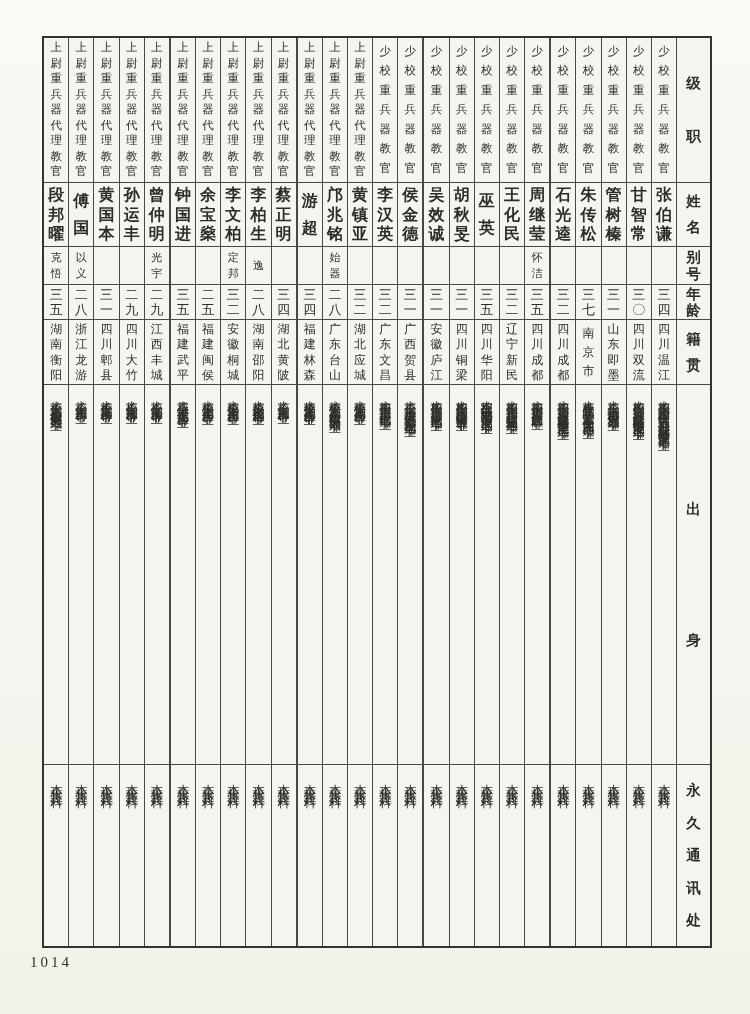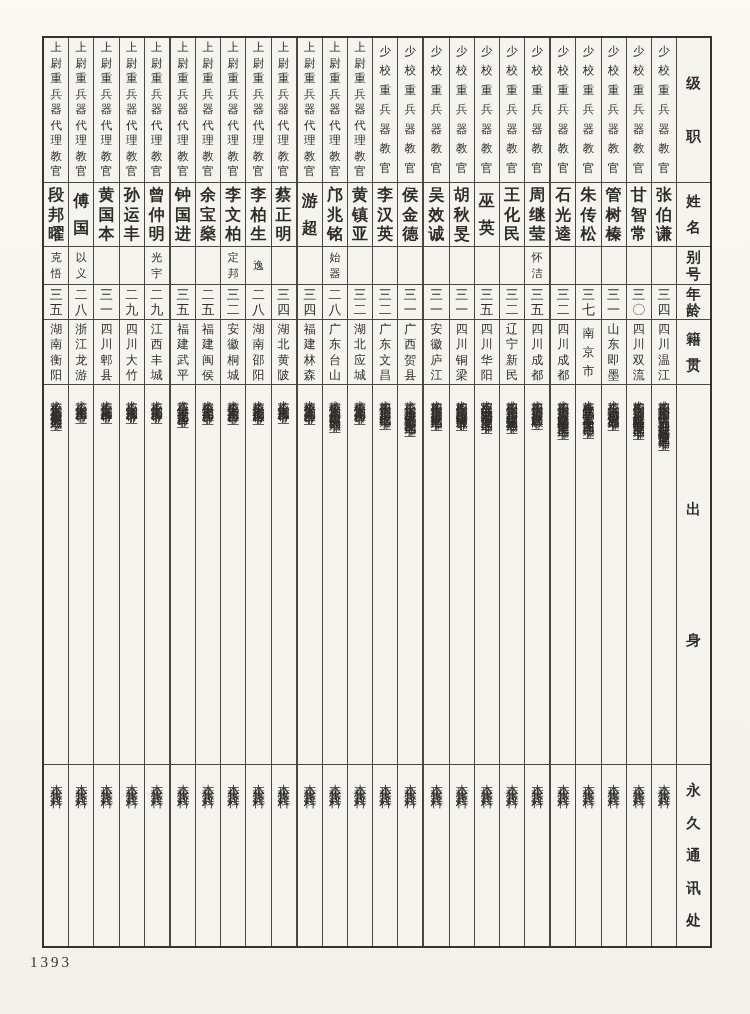--- a/index.html
+++ b/index.html
@@ -1248,14 +1248,14 @@
         </div>
         <div class="cell cell-origin">
           <span class="flow origin-text">本校十五期步科校尉班六期毕业</span>
         </div>
         <div class="cell cell-address">
           <span class="flow address-text">本校步兵科</span>
         </div>
       </div>
     </div>
 
-  <div class="page-number">1393</div>
+  <div class="page-number">1014</div>
 </div>
 
 </body></html>

